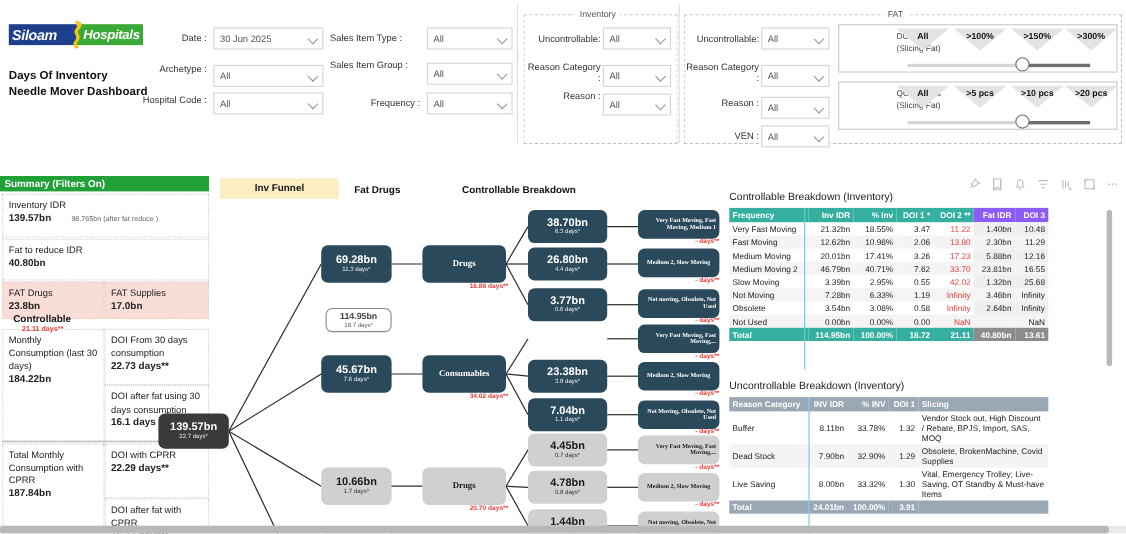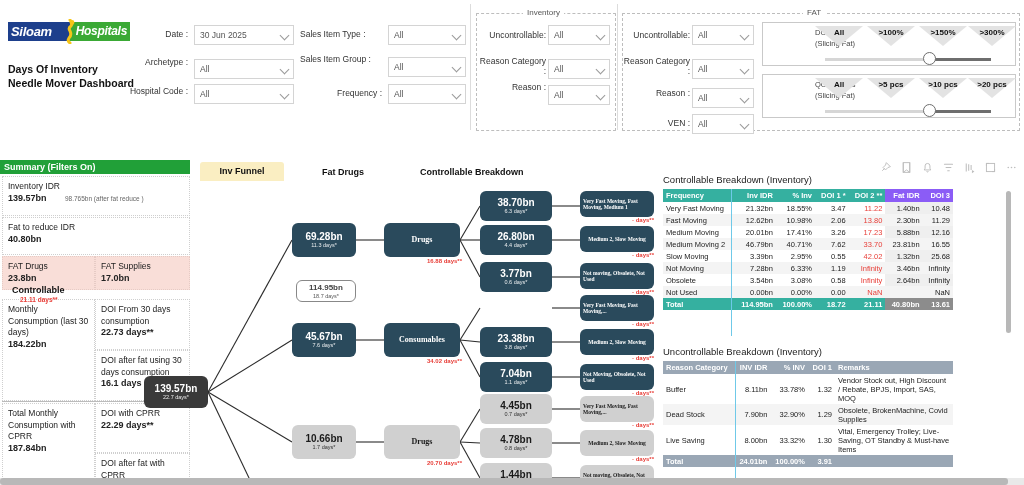--- a/index.html
+++ b/index.html
@@ -93,21 +93,21 @@
 
   
   .tree { position: absolute; left: 192px; top: 0; width: 468px; height: 343px; }
   .tab-pill {
     position: absolute; background: #faeec2; border-radius: 3px 3px 0 0;
     font-size: 9px; font-weight: bold; color: #111; text-align: center; line-height: 18px;
   }
   .col-hdr { position: absolute; font-size: 9px; font-weight: bold; color: #111; }
 
   .node {
-    position: absolute; border-radius: 6px; text-align: left;
+    position: absolute; border-radius: 6px; text-align: right;
     display: flex; flex-direction: column; align-items: center; justify-content: center;
   }
   .node.dark { background: #2a4a5c; color: #fff; }
   .node.black { background: #3a3a3a; color: #fff; }
   .node.light { background: #d0d0d0; color: #1a1a1a; }
   .node.ghost { background: #fff; color: #444; border: 1px solid #888; }
   .node .v { font-size: 10px; font-weight: bold; line-height: 11px; }
   .node .v.sm { font-size: 8px; font-weight: bold; }
   .node .d { font-size: 5.5px; line-height: 7px; opacity: .9; }
   .node .lab { font-size: 8px; font-weight: bold; line-height: 9.5px; padding: 0 3px; font-family: Liberation Serif, serif; }
@@ -348,21 +348,21 @@
         <b>22.29 days**</b>
       </div>
       <div class="scell" style="left:95px;top:295px;width:95px;height:50px;">
         <span>DOI after fat with CPRR</span><br>
         <b>15.77 days**</b>
       </div>
     </div>
 
     <div class="tree">
 
-      <div class="tab-pill" style="left:8px;top:4px;width:84px;height:19px;">Inv Funnel</div>
+      <div class="tab-pill" style="left:8px;top:4px;width:108px;height:19px;">Inv Funnel</div>
       <div class="col-hdr" style="left:130px;top:9px;">Fat Drugs</div>
       <div class="col-hdr" style="left:228px;top:9px;">Controllable Breakdown</div>
 
       <svg style="position:absolute;left:0;top:0;width:468px;height:343px;">
         <g stroke="#2b2b2b" stroke-width="1.1" fill="none">
           <line x1="16" y1="234" x2="100" y2="82"></line>
           <line x1="16" y1="234" x2="100" y2="182"></line>
           <line x1="16" y1="234" x2="100" y2="284"></line>
           <line x1="16" y1="234" x2="68" y2="343"></line>
           <line x1="163" y1="82" x2="192" y2="82"></line>
@@ -608,21 +608,21 @@
       <div class="lsep" style="left:68px;top:31px;height:147px;"></div>
 
       <div class="tbl-title" style="left:0;top:188px;">Uncontrollable Breakdown (Inventory)</div>
       <table class="grid blue" id="unctrl-table" style="left:0;top:203px;width:290px;">
         <thead>
             <tr>
           <th class="blue">Reason Category</th>
           <th class="blue" style="text-align:right;">INV IDR</th>
           <th class="blue" style="text-align:right;">% INV</th>
           <th class="blue" style="text-align:right;">DOI 1</th>
-          <th class="blue">Remarks</th>
+          <th class="blue">Slicing</th>
         </tr>
           </thead>
         <tbody>
             <tr>
               <td>Buffer</td>
               <td class="num">8.11bn</td>
               <td class="num">33.78%</td>
               <td class="num">1.32</td>
               <td class="wrapc" style="width: 118px;">Vendor Stock out, High Discount / Rebate, BPJS, Import, SAS, MOQ</td>
             </tr>

